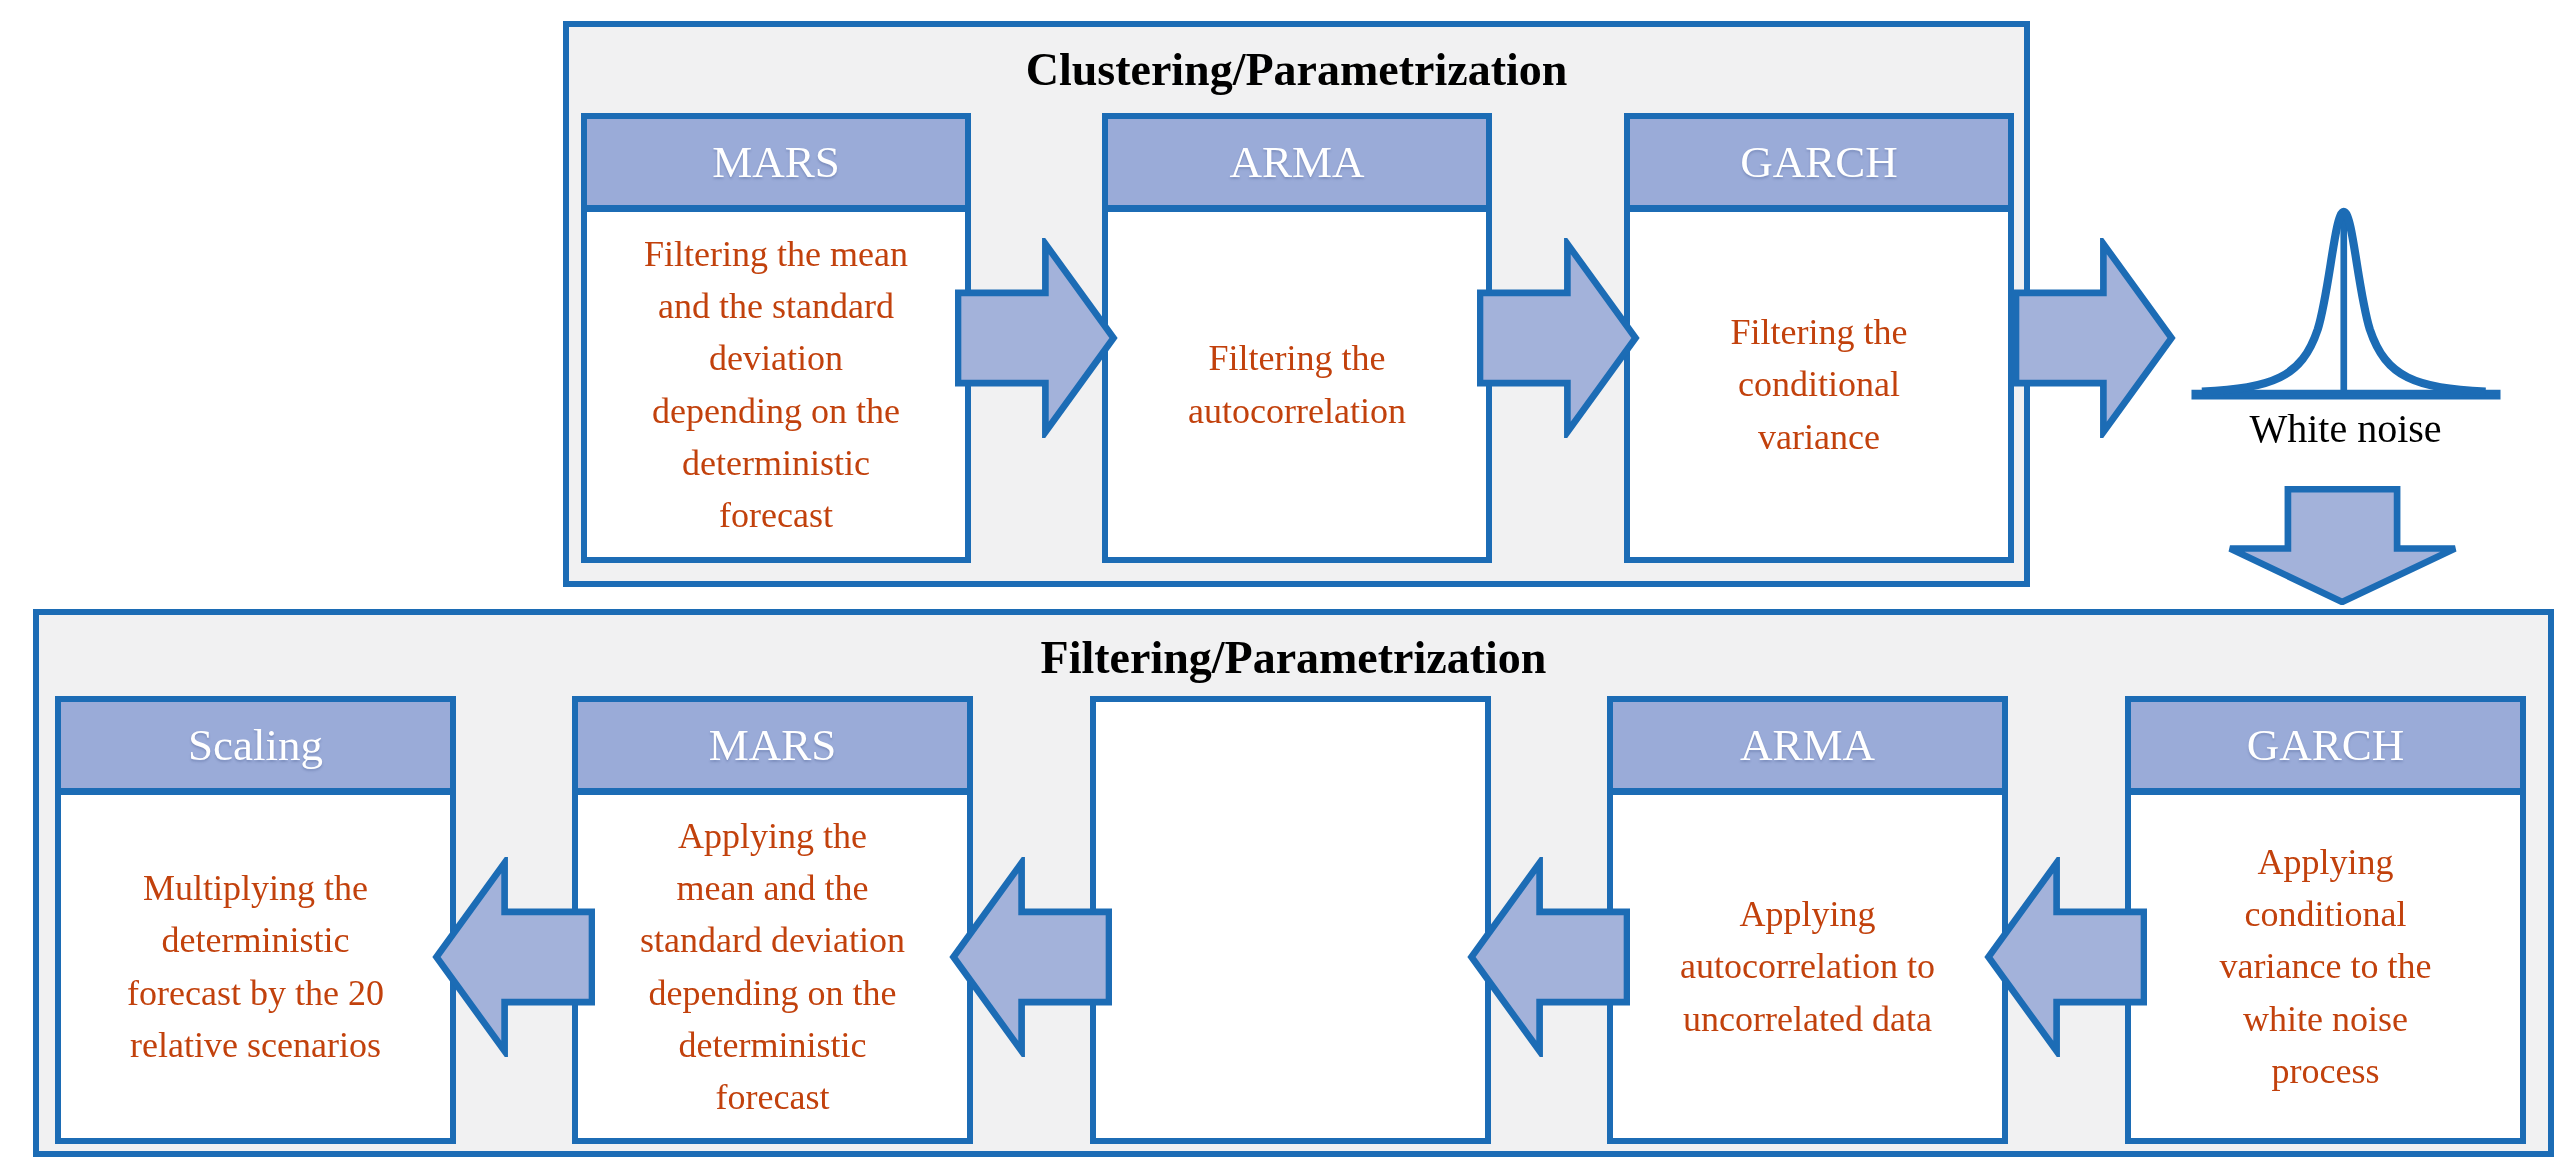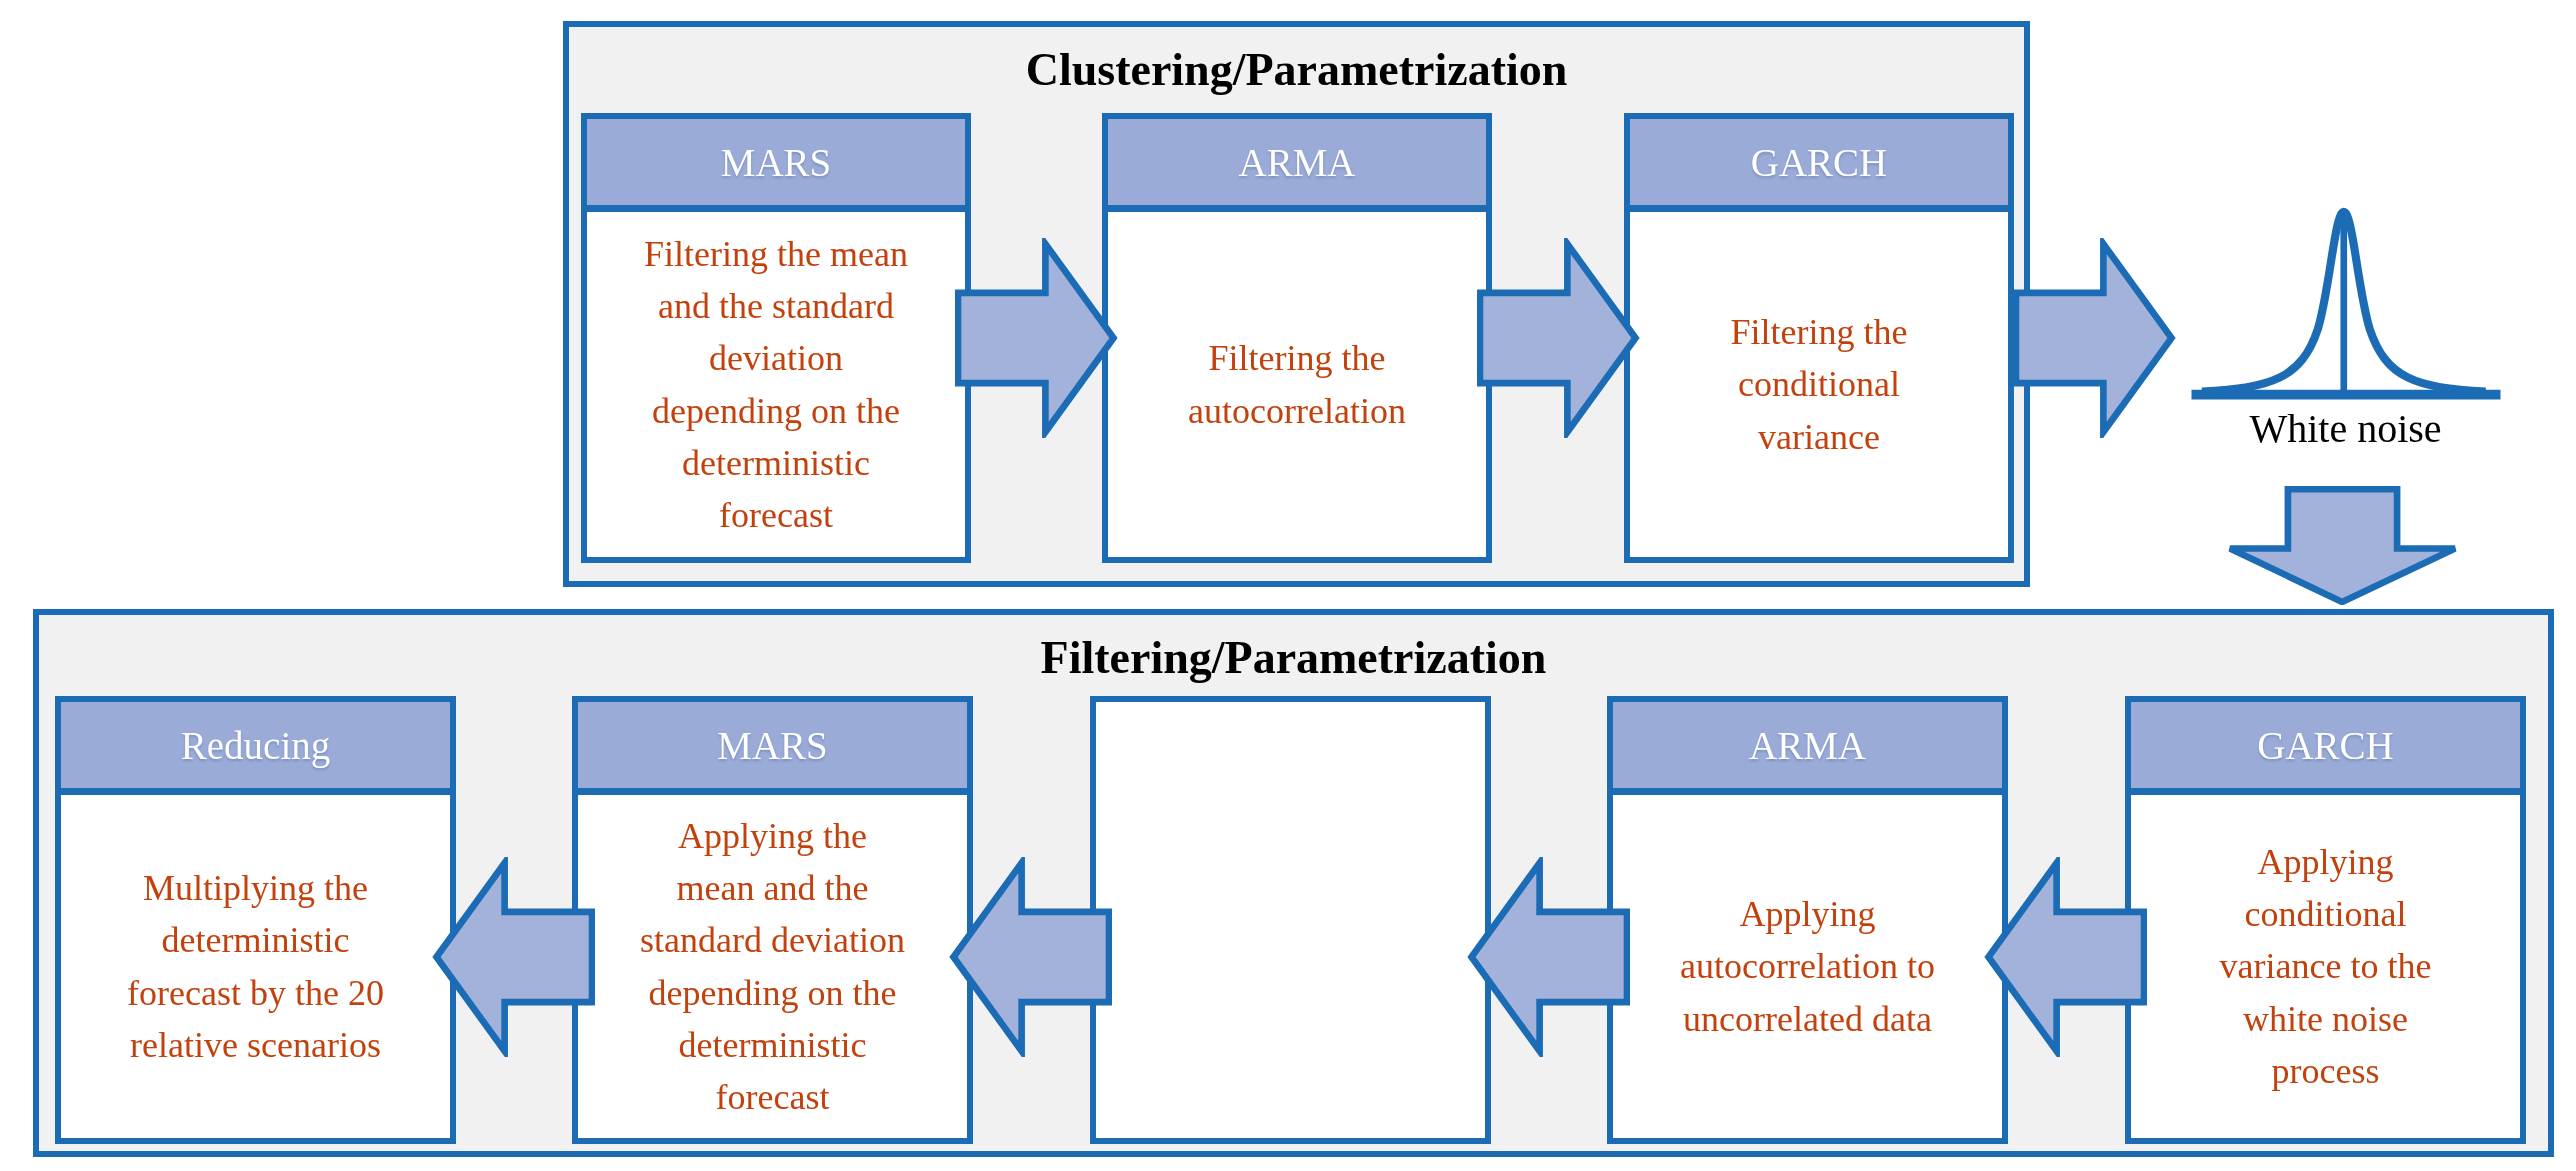--- a/index.html
+++ b/index.html
@@ -37,21 +37,21 @@
     flex-direction: column;
   }
   .pbox-header {
     flex: 0 0 86px;
     background: #9aabd8;
     border-bottom: 7.4px solid #1c6cb5;
     display: flex;
     align-items: center;
     justify-content: center;
     color: #ffffff;
-    font-size: 39px;
+    font-size: 45px;
     text-shadow: 0 1.5px 2.2px rgba(40,60,110,0.25);
   }
   .pbox-body {
     flex: 1 1 auto;
     display: flex;
     align-items: center;
     justify-content: center;
     text-align: center;
     font-size: 36px;
     line-height: 1.45;
@@ -132,21 +132,21 @@
 
   <svg class="arrow-svg" style="left:2227px; top:486px;" width="231" height="119" viewBox="0 0 311 160">
     <polygon points="82,4 229,4 229,84 307,84 155,156 4,84 82,84" fill="#a3b2da" stroke="#1c6cb5" stroke-width="9" stroke-linejoin="miter"></polygon>
   </svg>
 
   <section class="panel panel-bottom">
     <div class="panel-title">Filtering/Parametrization</div>
   </section>
 
   <div class="pbox b-box b-scaling">
-    <div class="pbox-header">Reducing</div>
+    <div class="pbox-header">Scaling</div>
     <div class="pbox-body">Multiplying the
 deterministic
 forecast by the 20
 relative scenarios</div>
   </div>
 
   <div class="pbox b-box b-mars">
     <div class="pbox-header">MARS</div>
     <div class="pbox-body">Applying the
 mean and the

